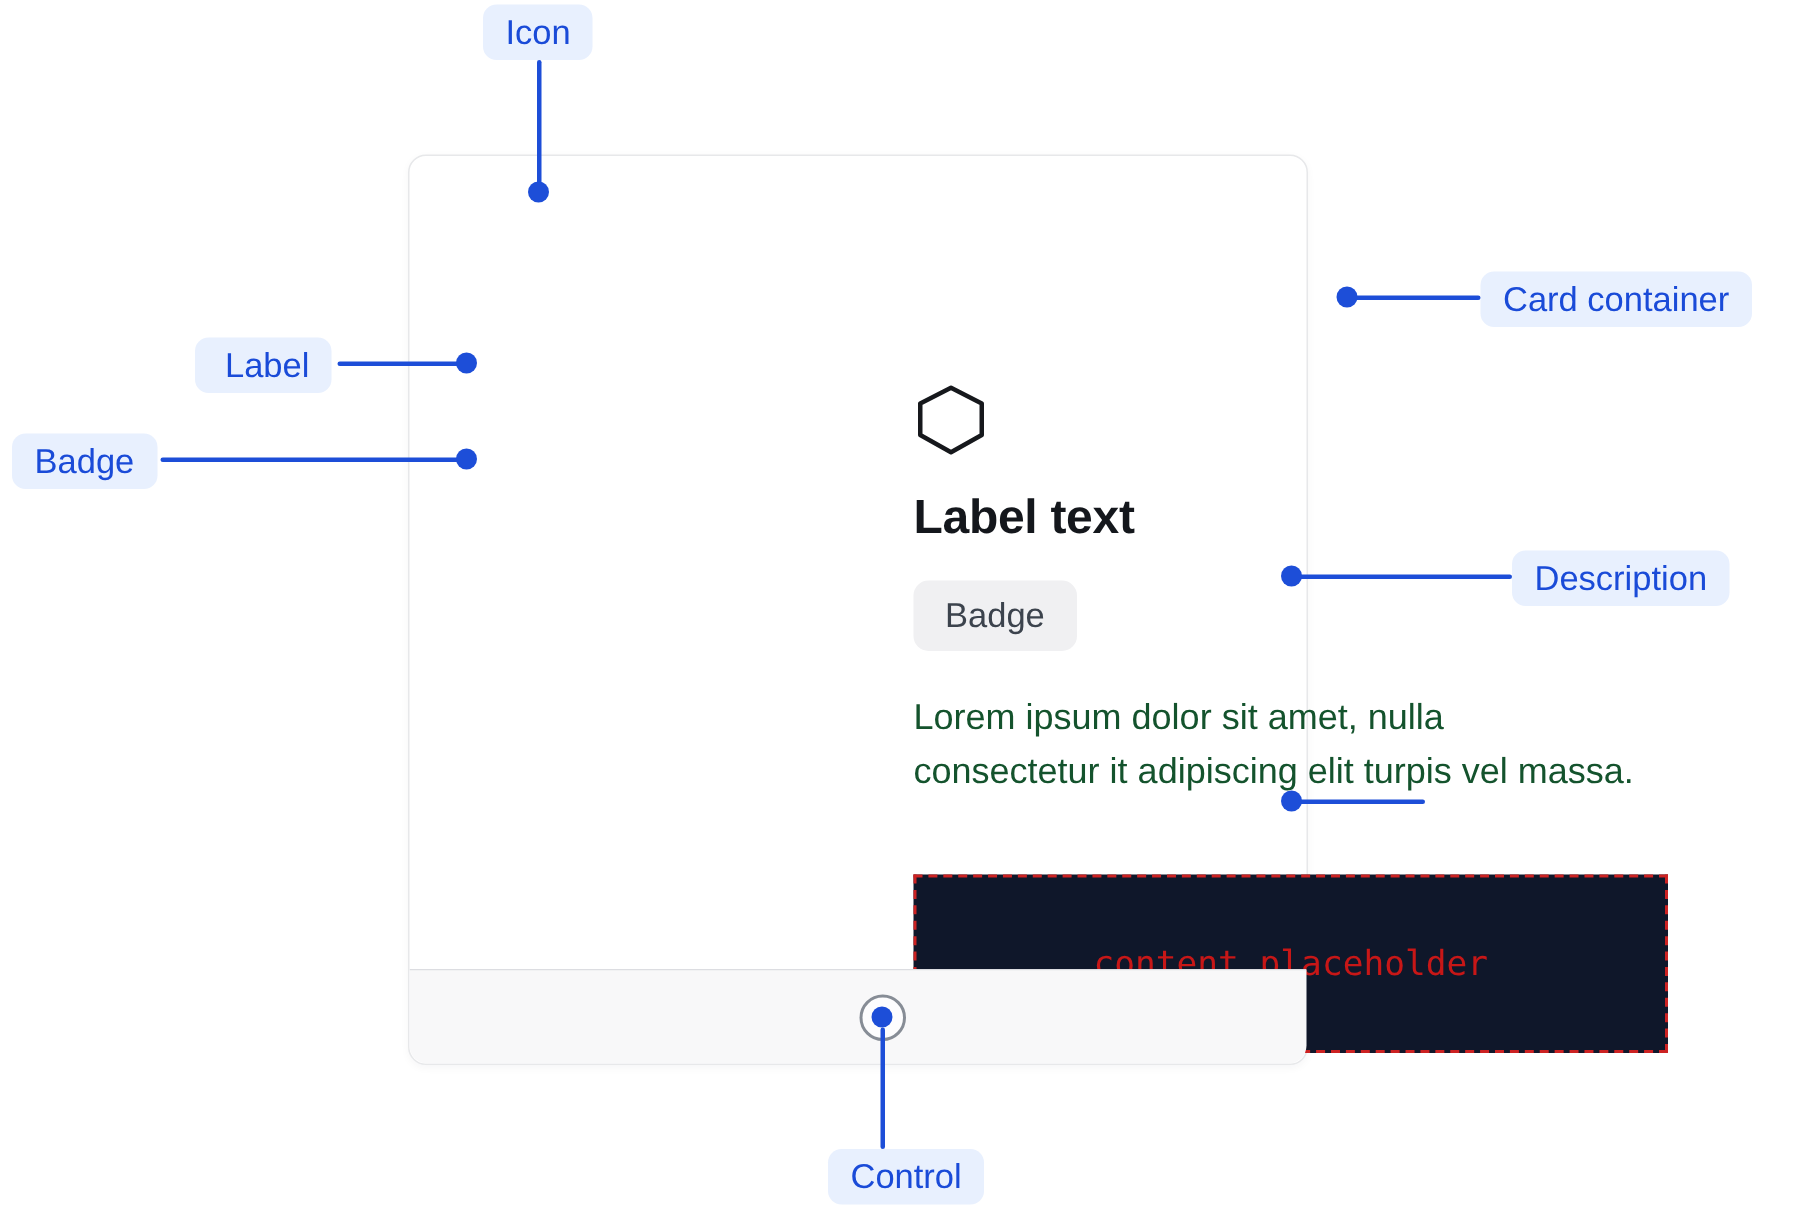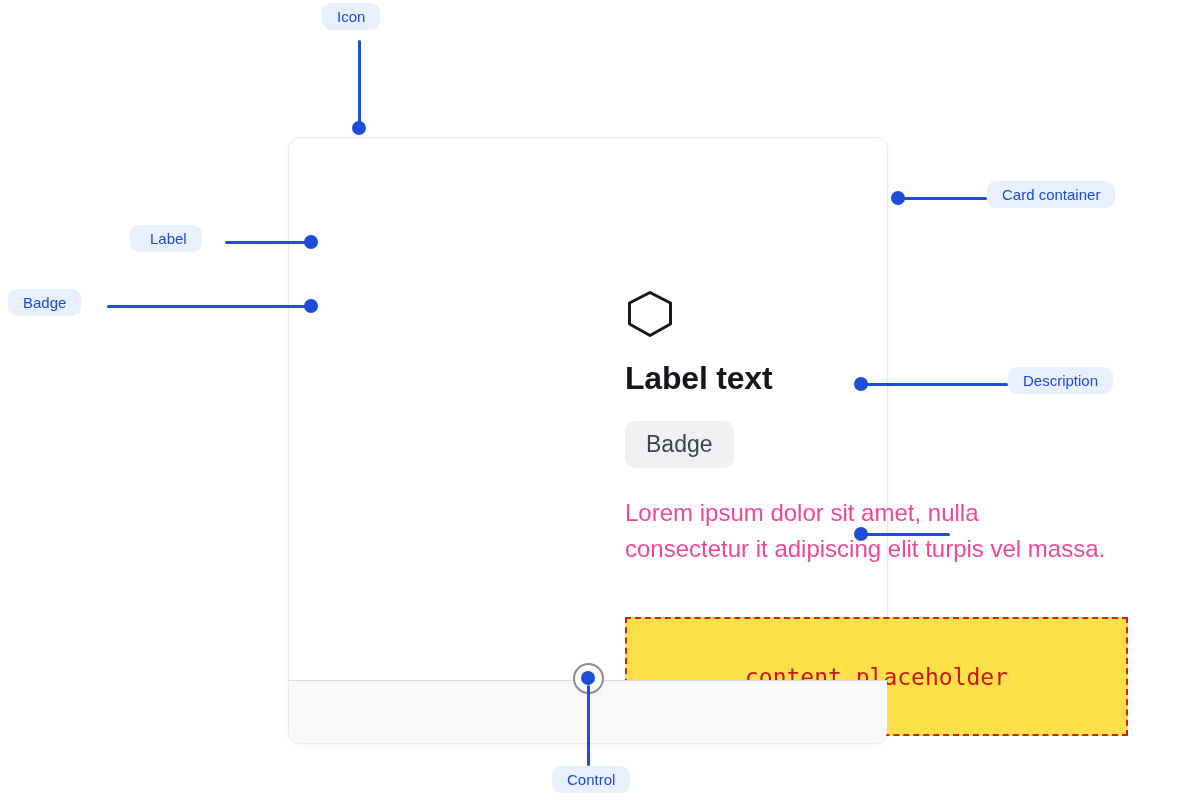--- a/index.html
+++ b/index.html
@@ -10,27 +10,26 @@
     position: relative;
     width: 1198px;
     height: 806px;
     background: #ffffff;
     overflow: hidden;
   }
 
   
   .card {
     position: absolute;
-    left: 288px; top: 103px;
+    left: 272px; top: 103px;
     width: 600px; height: 607px;
     background: #ffffff;
     border: 1px solid #e7e8ea;
     border-radius: 12px;
     box-shadow: 0 2px 6px rgba(20, 24, 40, 0.04);
-    margin-top: 34px;
   }
   .hex-icon {
     position: absolute;
     left: 337px; top: 152px;
     width: 48px; height: 48px;
   }
   .card-label {
     position: absolute;
     left: 336px; top: 222px;
     font-size: 32px;
@@ -47,27 +46,27 @@
     border-radius: 10px;
     font-size: 23px;
     color: #3c434d;
   }
   .description {
     position: absolute;
     left: 336px; top: 357px;
     width: 482px;
     font-size: 24px;
     line-height: 36px;
-    color: #ec4899;
+    color: #14532d;
   }
   .placeholder {
     position: absolute;
     left: 336px; top: 479px;
     width: 503px; height: 119px;
-    background: #fde047;
+    background: #0f172a;
     border: 2px dashed #cc2222;
     display: flex;
     align-items: center;
     justify-content: center;
     font-family: "DejaVu Sans Mono", monospace;
     font-size: 23px;
     color: #c71717;
   }
   .card-footer {
     position: absolute;
@@ -85,21 +84,21 @@
     border-radius: 50%;
     background: #fdfdfe;
   }
 
   
   .pill {
     position: absolute;
     padding: 5px 15px;
     background: #e8f0fe;
     border-radius: 9px;
-    font-size: 15px;
+    font-size: 23px;
     font-weight: 500;
     color: #1a4bd8;
     white-space: nowrap;
   }
   .h-line, .v-line {
     position: absolute;
     background: #1d4ed8;
     border-radius: 2px;
   }
   .h-line { height: 3px; }

